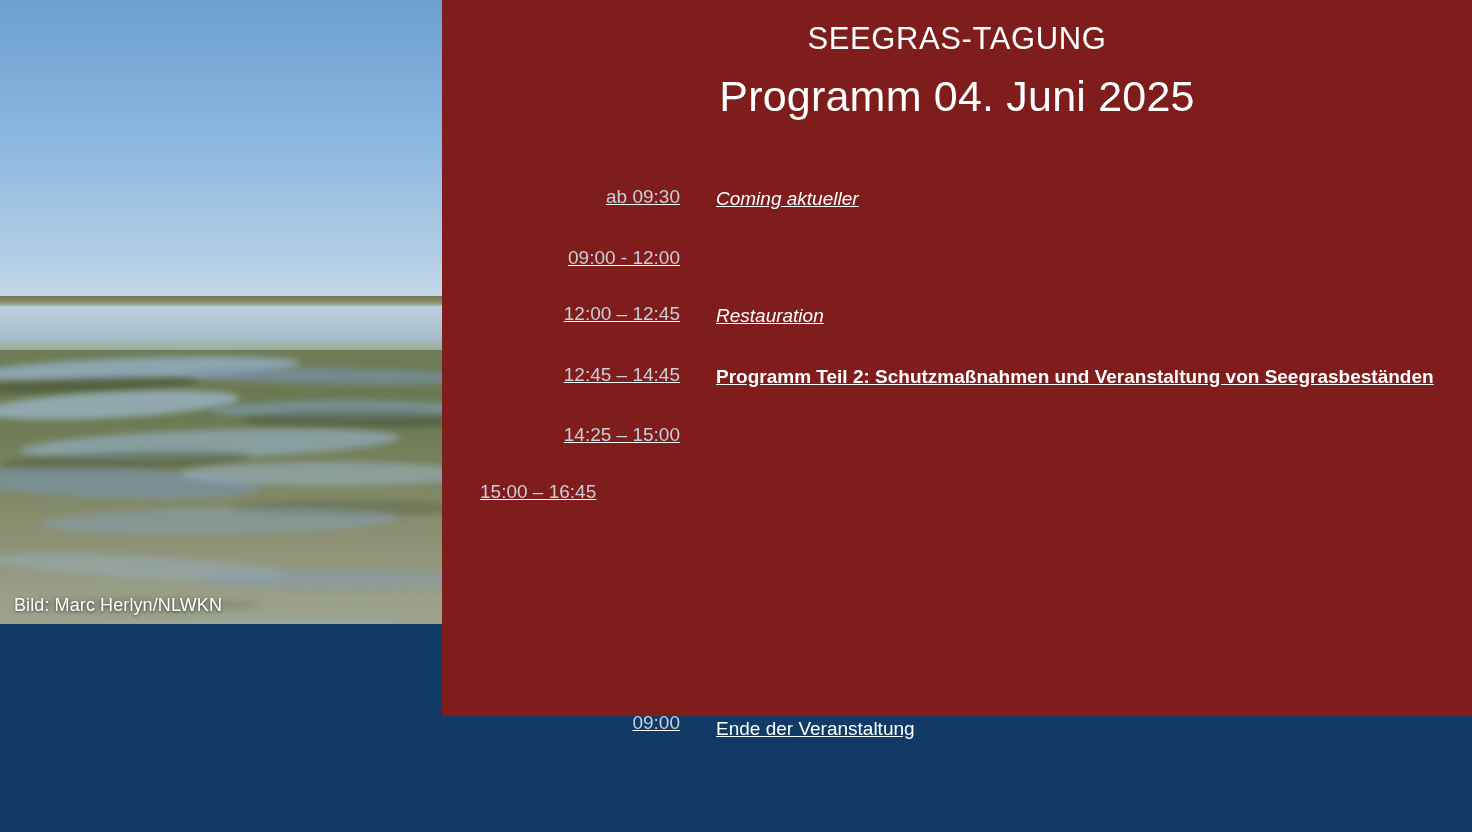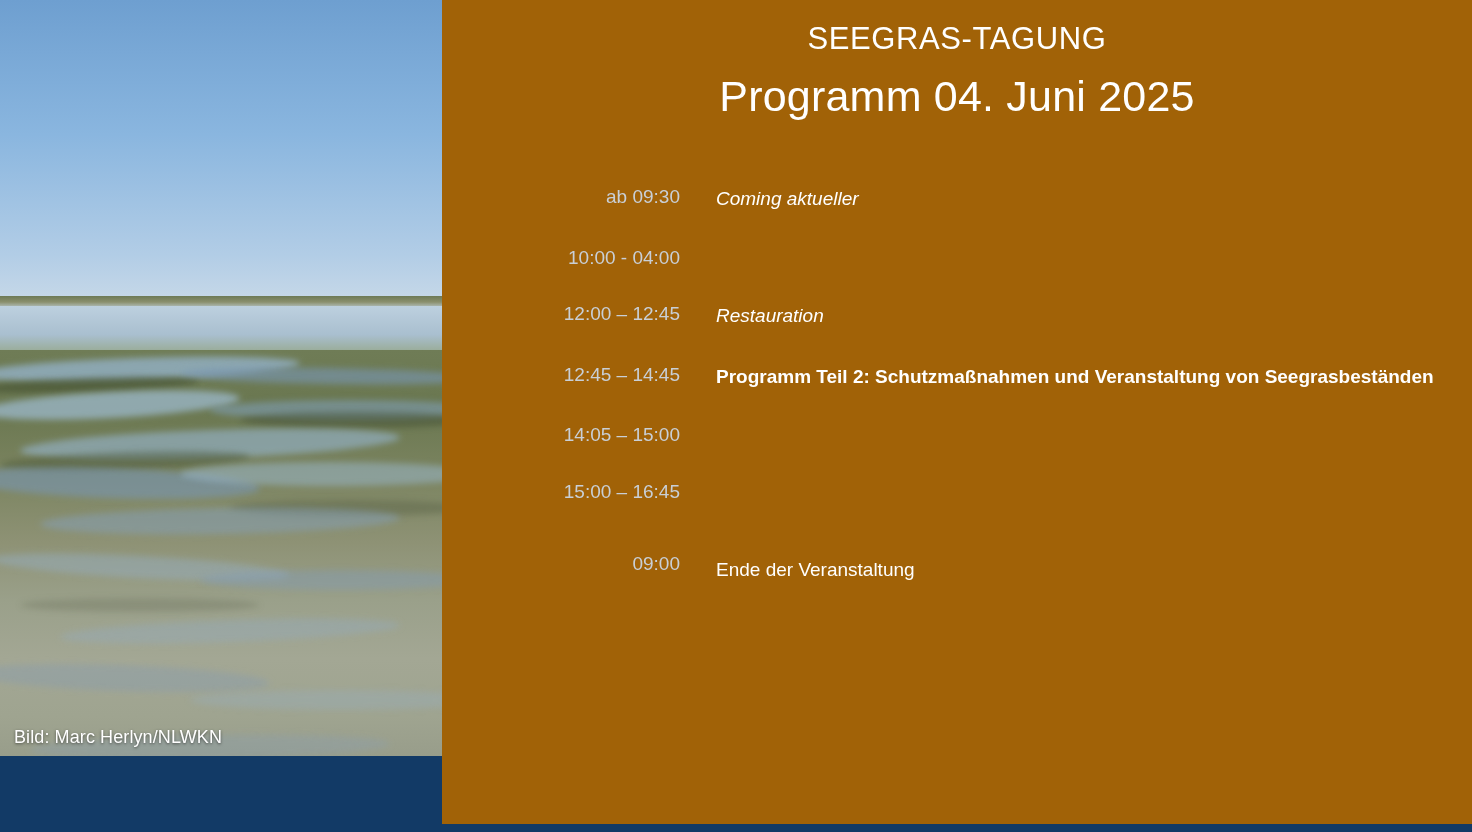--- a/index.html
+++ b/index.html
@@ -16,21 +16,21 @@
     height: 832px;
     overflow: hidden;
     background: #123a66;
     display: flex;
   }
 
   
   .photo-panel {
     position: relative;
     width: 442px;
-    height: 756px;
+    height: 624px;
     flex: 0 0 442px;
     overflow: hidden;
     background: #404040;
   }
   .photo {
     position: absolute;
     inset: 0;
   }
   
   .sky {
@@ -100,22 +100,22 @@
     font-size: 18px;
     letter-spacing: .1px;
     text-shadow: 0 1px 3px rgba(0,0,0,.55);
     white-space: nowrap;
   }
 
   
   .content-panel {
     position: relative;
     flex: 1 1 auto;
-    height: 824px;
-    background: #a16207;
+    height: 716px;
+    background: #7f1d1d;
     color: #ffffff;
   }
   .headings {
     padding-top: 20px;
     text-align: center;
   }
   .kicker {
     font-size: 31px;
     font-weight: 400;
     letter-spacing: .6px;
@@ -133,20 +133,21 @@
 
   .agenda {
     margin-top: 62px;
     padding-left: 38px;
     padding-right: 26px;
   }
   .agenda-row {
     display: flex;
     align-items: flex-start;
     margin-bottom: 31px;
+    text-decoration: underline;
   }
   .agenda-row:last-child { margin-bottom: 0; }
   .row-time {
     flex: 0 0 200px;
     text-align: right;
     padding-right: 36px;
     font-size: 19px;
     color: #c9cfd6;
     line-height: 1.35;
     white-space: nowrap;
@@ -155,21 +156,21 @@
     flex: 1 1 auto;
     font-size: 19px;
     line-height: 1.55;
     color: #ffffff;
     max-width: 745px;
   }
   .row-desc.bold { font-weight: bold; }
   .row-desc.italic { font-style: italic; }
   .agenda-row.last .row-time { padding-top: 2px; }
   .agenda-row.last .row-desc { padding-top: 6px; }
-  .agenda-row.spaced { margin-bottom: 44px; }
+  .agenda-row.spaced { margin-bottom: 29px; flex-direction: column; }
 </style>
 </head>
 <body>
 
 <div class="slide">
 
   <div class="photo-panel">
     <div class="photo">
       <div class="sky"></div>
       <div class="horizon"></div>
@@ -206,35 +207,35 @@
     </div>
 
     <div class="agenda">
 
       <div class="agenda-row">
         <div class="row-time">ab 09:30</div>
         <div class="row-desc italic">Coming aktueller</div>
       </div>
 
       <div class="agenda-row">
-        <div class="row-time">10:00 - 04:00</div>
+        <div class="row-time">09:00 - 12:00</div>
       </div>
 
       <div class="agenda-row">
         <div class="row-time">12:00 – 12:45</div>
         <div class="row-desc italic">Restauration</div>
       </div>
 
       <div class="agenda-row">
         <div class="row-time">12:45 – 14:45</div>
         <div class="row-desc bold">Programm Teil 2: Schutzmaßnahmen und Veranstaltung von Seegrasbeständen</div>
       </div>
 
       <div class="agenda-row">
-        <div class="row-time">14:05 – 15:00</div>
+        <div class="row-time">14:25 – 15:00</div>
       </div>
 
       <div class="agenda-row spaced">
         <div class="row-time">15:00 – 16:45</div>
       </div>
 
       <div class="agenda-row last">
         <div class="row-time">09:00</div>
         <div class="row-desc">Ende der Veranstaltung</div>
       </div>

